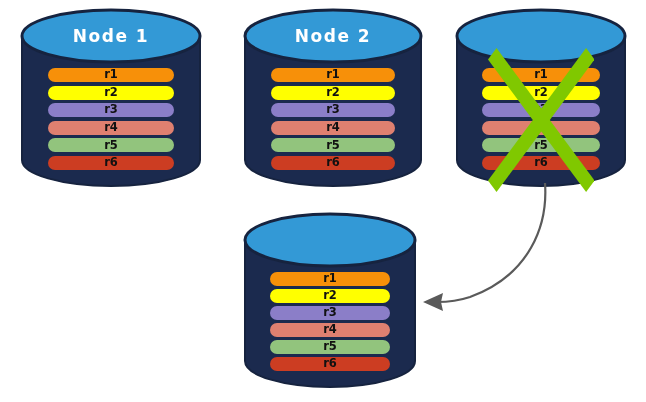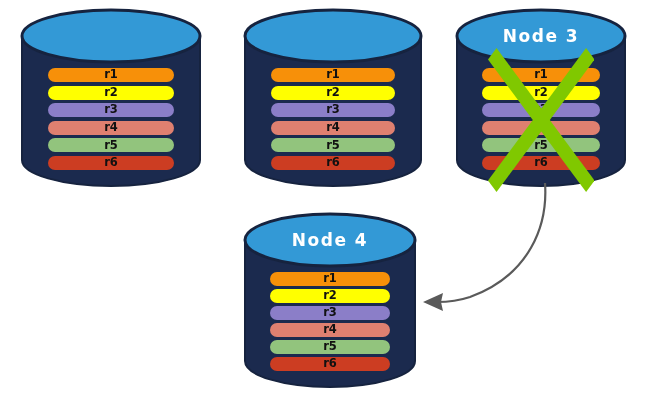--- a/index.html
+++ b/index.html
@@ -81,20 +81,21 @@
 </style>
 </head>
 <body>
 
 <div id="canvas">
     <div class="node" style="left: 20px; top: 8px; width: 182px; height: 180px;">
       <svg class="cyl-svg" width="182" height="180" viewBox="0 0 182 180">
         <path d="M 2 28 L 2 152 A 89 26 0 0 0 180 152 L 180 28 Z" fill="#1B2A4E" stroke="#16233F" stroke-width="2"></path>
         <ellipse cx="91" cy="28" rx="89" ry="26" fill="#3399D6" stroke="#16233F" stroke-width="3"></ellipse>
       </svg>
+      <div class="node-title" style="top: 18px;">Node  1</div>
       <div class="rows" style="left: 28.21px; width: 125.58px; top: 60px; height: 102px;">
         <div class="row" style="background: rgb(247, 144, 9); height: 14px;">
           <span>r1</span>
         </div>
         <div class="row" style="background: rgb(255, 255, 0); height: 14px;">
           <span>r2</span>
         </div>
         <div class="row" style="background: rgb(139, 126, 200); height: 14px;">
           <span>r3</span>
         </div>
@@ -107,20 +108,21 @@
         <div class="row" style="background: rgb(204, 61, 34); height: 14px;">
           <span>r6</span>
         </div>
       </div>
     </div>
     <div class="node" style="left: 243px; top: 8px; width: 180px; height: 180px;">
       <svg class="cyl-svg" width="180" height="180" viewBox="0 0 180 180">
         <path d="M 2 28 L 2 152 A 88 26 0 0 0 178 152 L 178 28 Z" fill="#1B2A4E" stroke="#16233F" stroke-width="2"></path>
         <ellipse cx="90" cy="28" rx="88" ry="26" fill="#3399D6" stroke="#16233F" stroke-width="3"></ellipse>
       </svg>
+      <div class="node-title" style="top: 18px;">Node  2</div>
       <div class="rows" style="left: 27.9px; width: 124.2px; top: 60px; height: 102px;">
         <div class="row" style="background: rgb(247, 144, 9); height: 14px;">
           <span>r1</span>
         </div>
         <div class="row" style="background: rgb(255, 255, 0); height: 14px;">
           <span>r2</span>
         </div>
         <div class="row" style="background: rgb(139, 126, 200); height: 14px;">
           <span>r3</span>
         </div>
@@ -133,21 +135,20 @@
         <div class="row" style="background: rgb(204, 61, 34); height: 14px;">
           <span>r6</span>
         </div>
       </div>
     </div>
     <div class="node" style="left: 455px; top: 8px; width: 172px; height: 180px;">
       <svg class="cyl-svg" width="172" height="180" viewBox="0 0 172 180">
         <path d="M 2 28 L 2 152 A 84 26 0 0 0 170 152 L 170 28 Z" fill="#1B2A4E" stroke="#16233F" stroke-width="2"></path>
         <ellipse cx="86" cy="28" rx="84" ry="26" fill="#3399D6" stroke="#16233F" stroke-width="3"></ellipse>
       </svg>
-      <div class="node-title" style="top: 18px;">Node  3</div>
       <div class="rows" style="left: 26.66px; width: 118.68px; top: 60px; height: 102px;">
         <div class="row" style="background: rgb(247, 144, 9); height: 14px;">
           <span>r1</span>
         </div>
         <div class="row" style="background: rgb(255, 255, 0); height: 14px;">
           <span>r2</span>
         </div>
         <div class="row" style="background: rgb(139, 126, 200); height: 14px;">
           <span>r3</span>
         </div>
@@ -166,21 +167,20 @@
           <polygon points="0,8 8,0 100,92 92,100" fill="#80C800"></polygon>
           <polygon points="92,0 100,8 8,100 0,92" fill="#80C800"></polygon>
         </g>
       </svg>
     </div>
     <div class="node" style="left: 243px; top: 212px; width: 174px; height: 177px;">
       <svg class="cyl-svg" width="174" height="177" viewBox="0 0 174 177">
         <path d="M 2 28 L 2 149 A 85 26 0 0 0 172 149 L 172 28 Z" fill="#1B2A4E" stroke="#16233F" stroke-width="2"></path>
         <ellipse cx="87" cy="28" rx="85" ry="26" fill="#3399D6" stroke="#16233F" stroke-width="3"></ellipse>
       </svg>
-      <div class="node-title" style="top: 18px;">Node  4</div>
       <div class="rows" style="left: 26.97px; width: 120.06px; top: 60px; height: 99px;">
         <div class="row" style="background: rgb(247, 144, 9); height: 14px;">
           <span>r1</span>
         </div>
         <div class="row" style="background: rgb(255, 255, 0); height: 14px;">
           <span>r2</span>
         </div>
         <div class="row" style="background: rgb(139, 126, 200); height: 14px;">
           <span>r3</span>
         </div>

